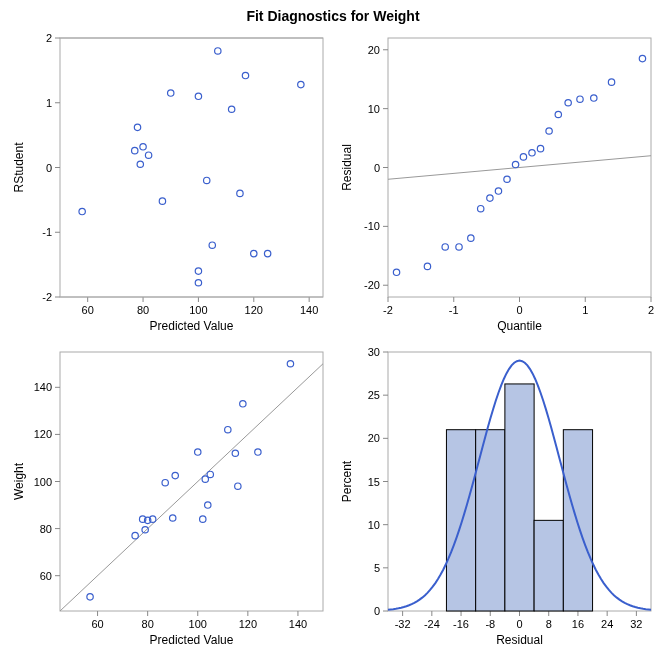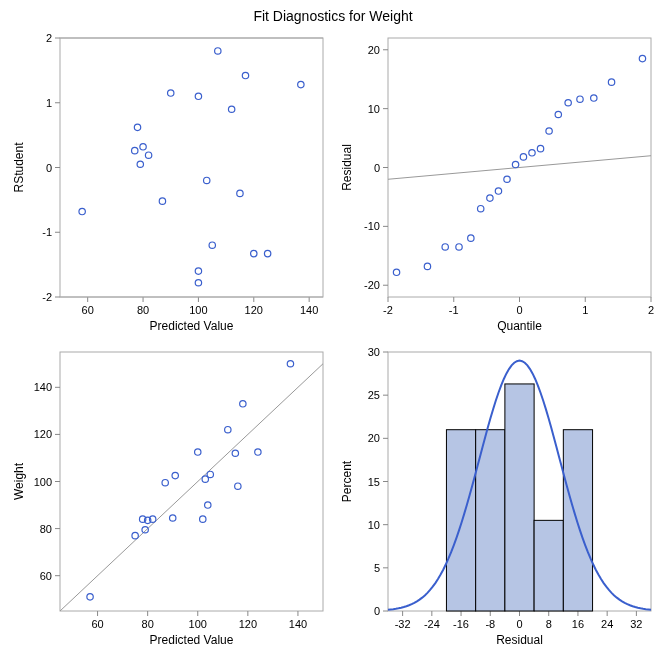--- a/index.html
+++ b/index.html
@@ -10,21 +10,21 @@
     font-size: 12px;
   }
   .container {
     width: 666px;
     height: 666px;
     position: relative;
     background: #fff;
   }
   .title {
     text-align: center;
-    font-weight: normal;
+    font-weight: bold;
     font-size: 14px;
     padding: 8px 0 4px 0;
   }
   .grid {
     display: grid;
     grid-template-columns: 1fr 1fr;
     grid-template-rows: 1fr 1fr;
     width: 656px;
     height: 628px;
     margin: 0 5px;

